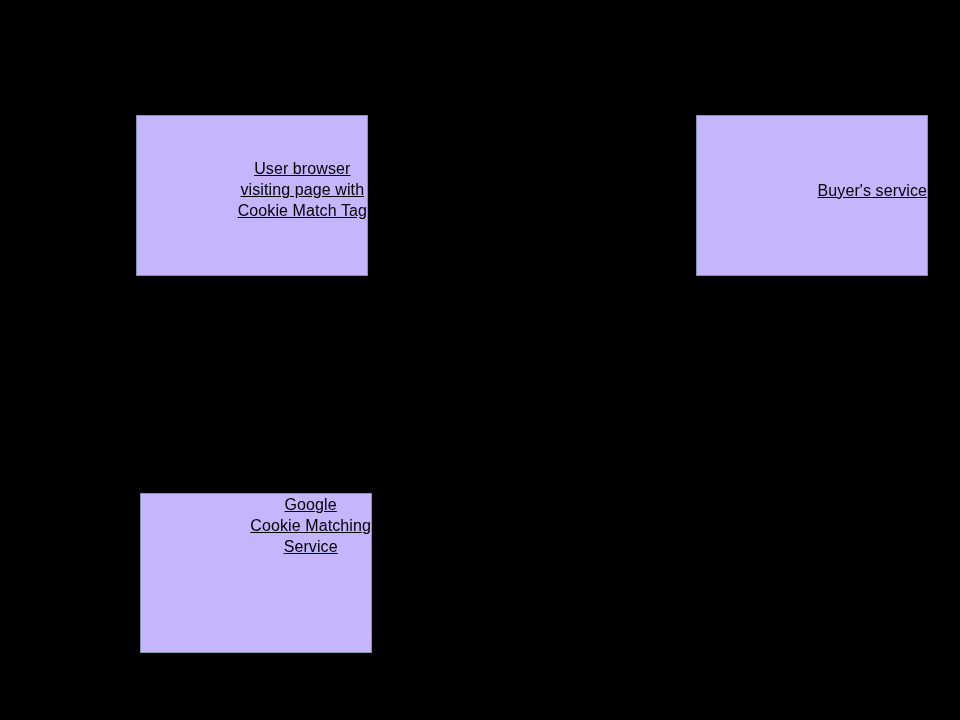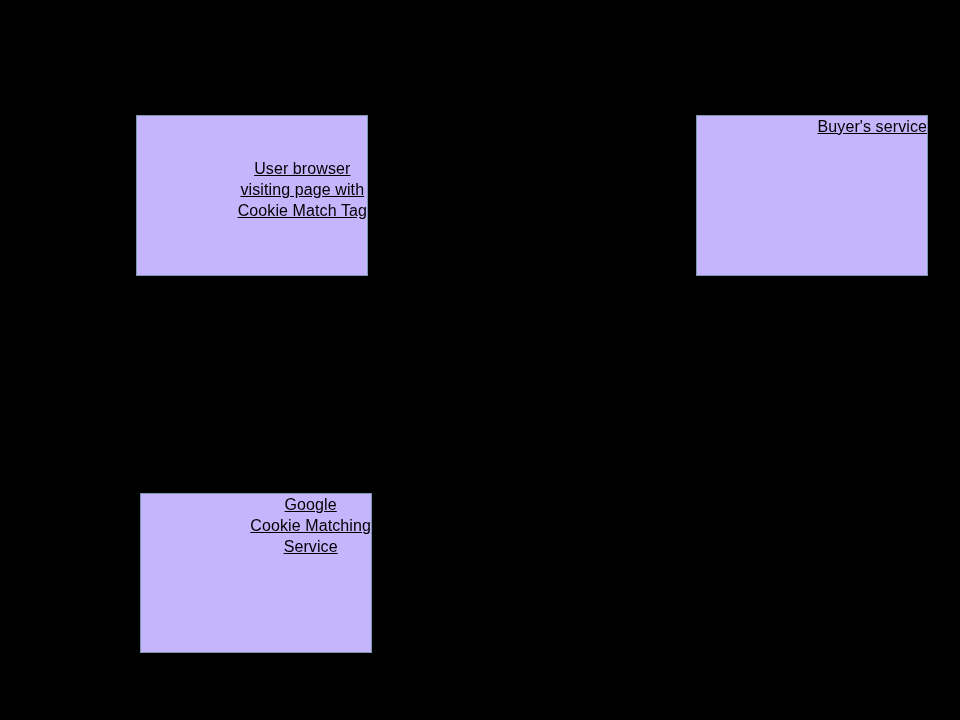--- a/index.html
+++ b/index.html
@@ -50,20 +50,21 @@
   }
 
   
   #node-buyers-service {
     left: 696px;
     top: 115px;
     width: 232px;
     height: 161px;
   }
   #node-buyers-service .node-label {
+    margin-top: 64px;
   }
 
   
   #node-google-cms {
     left: 140px;
     top: 493px;
     width: 232px;
     height: 160px;
   }
   #node-google-cms .node-label {

